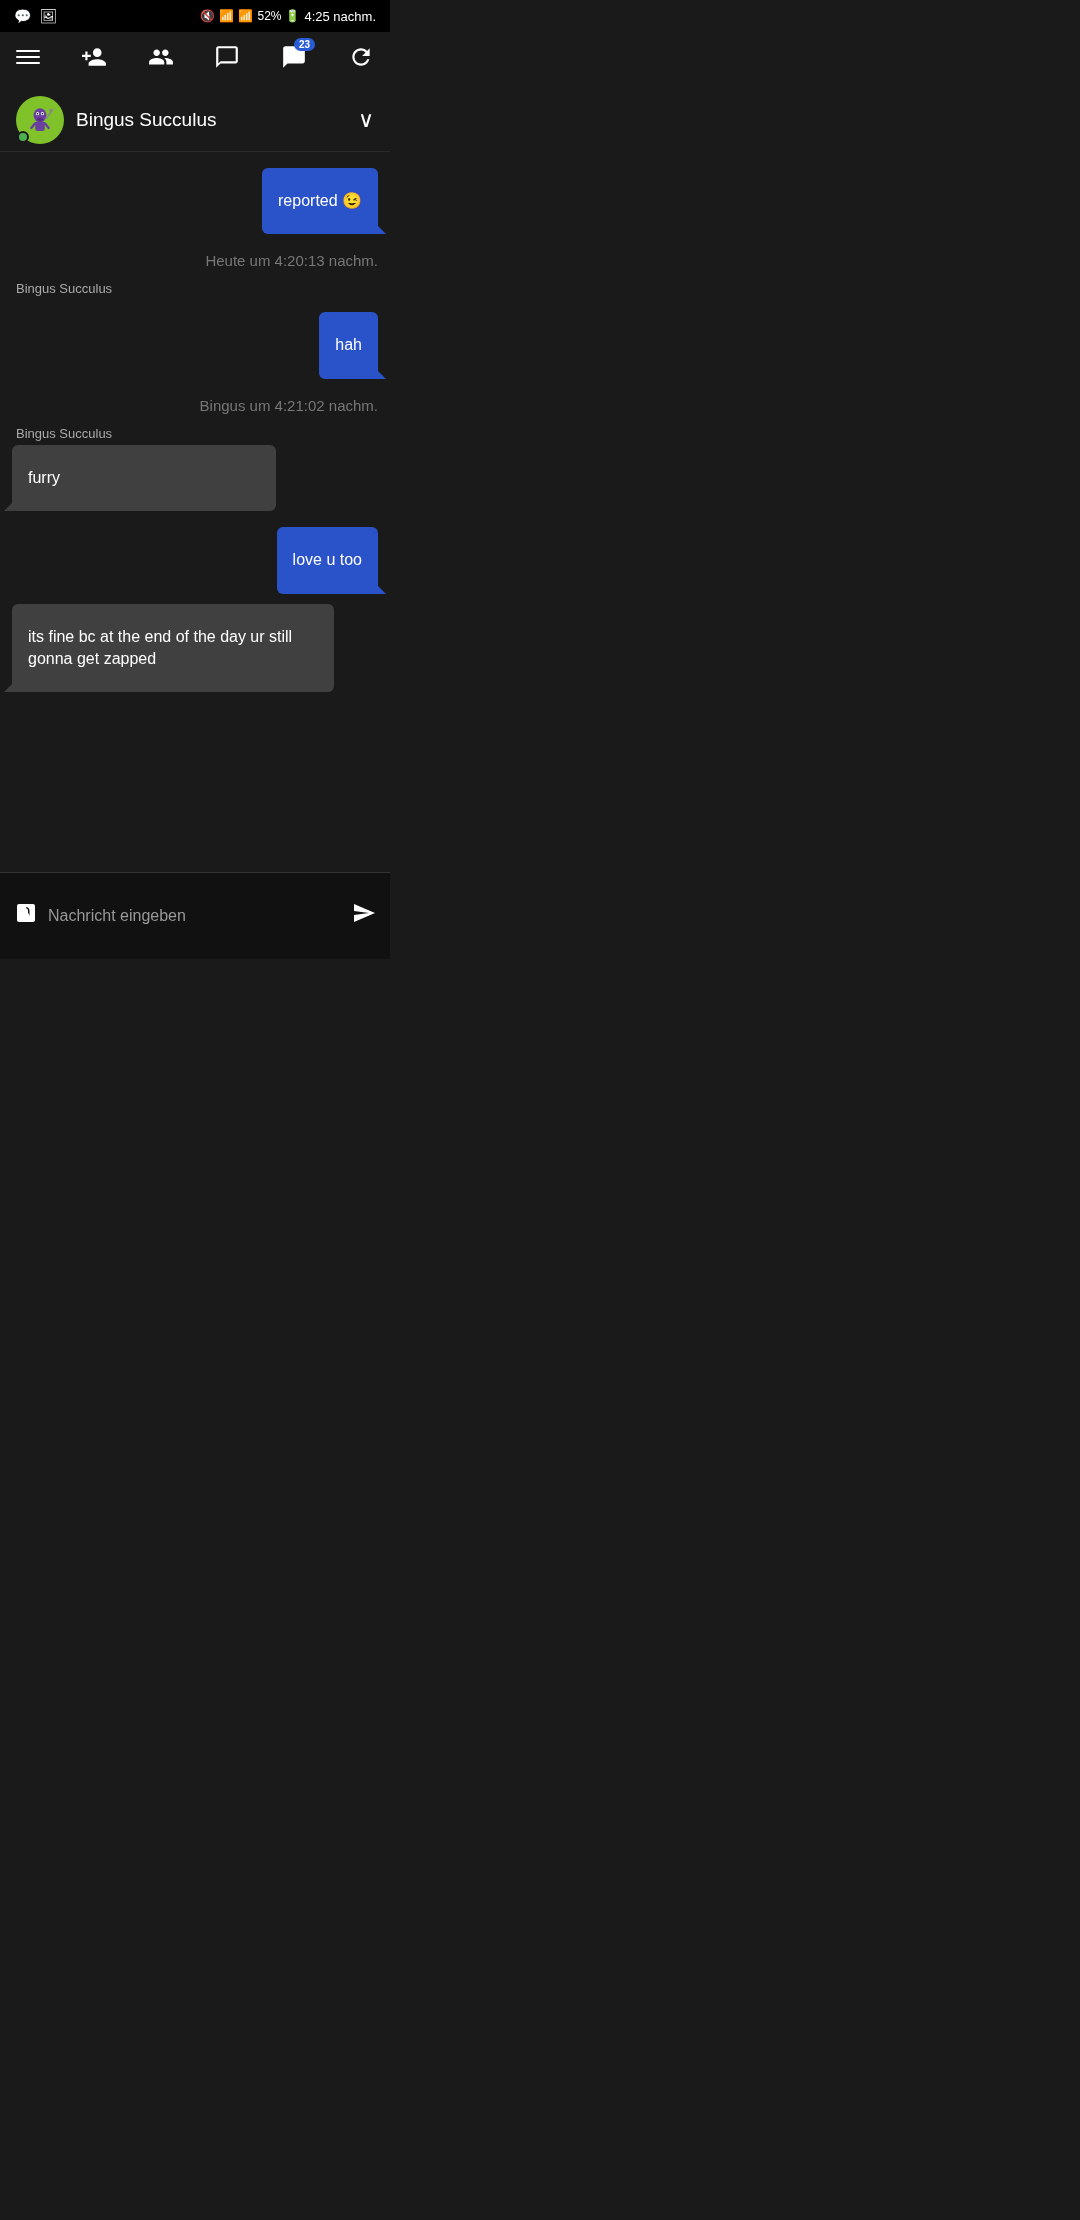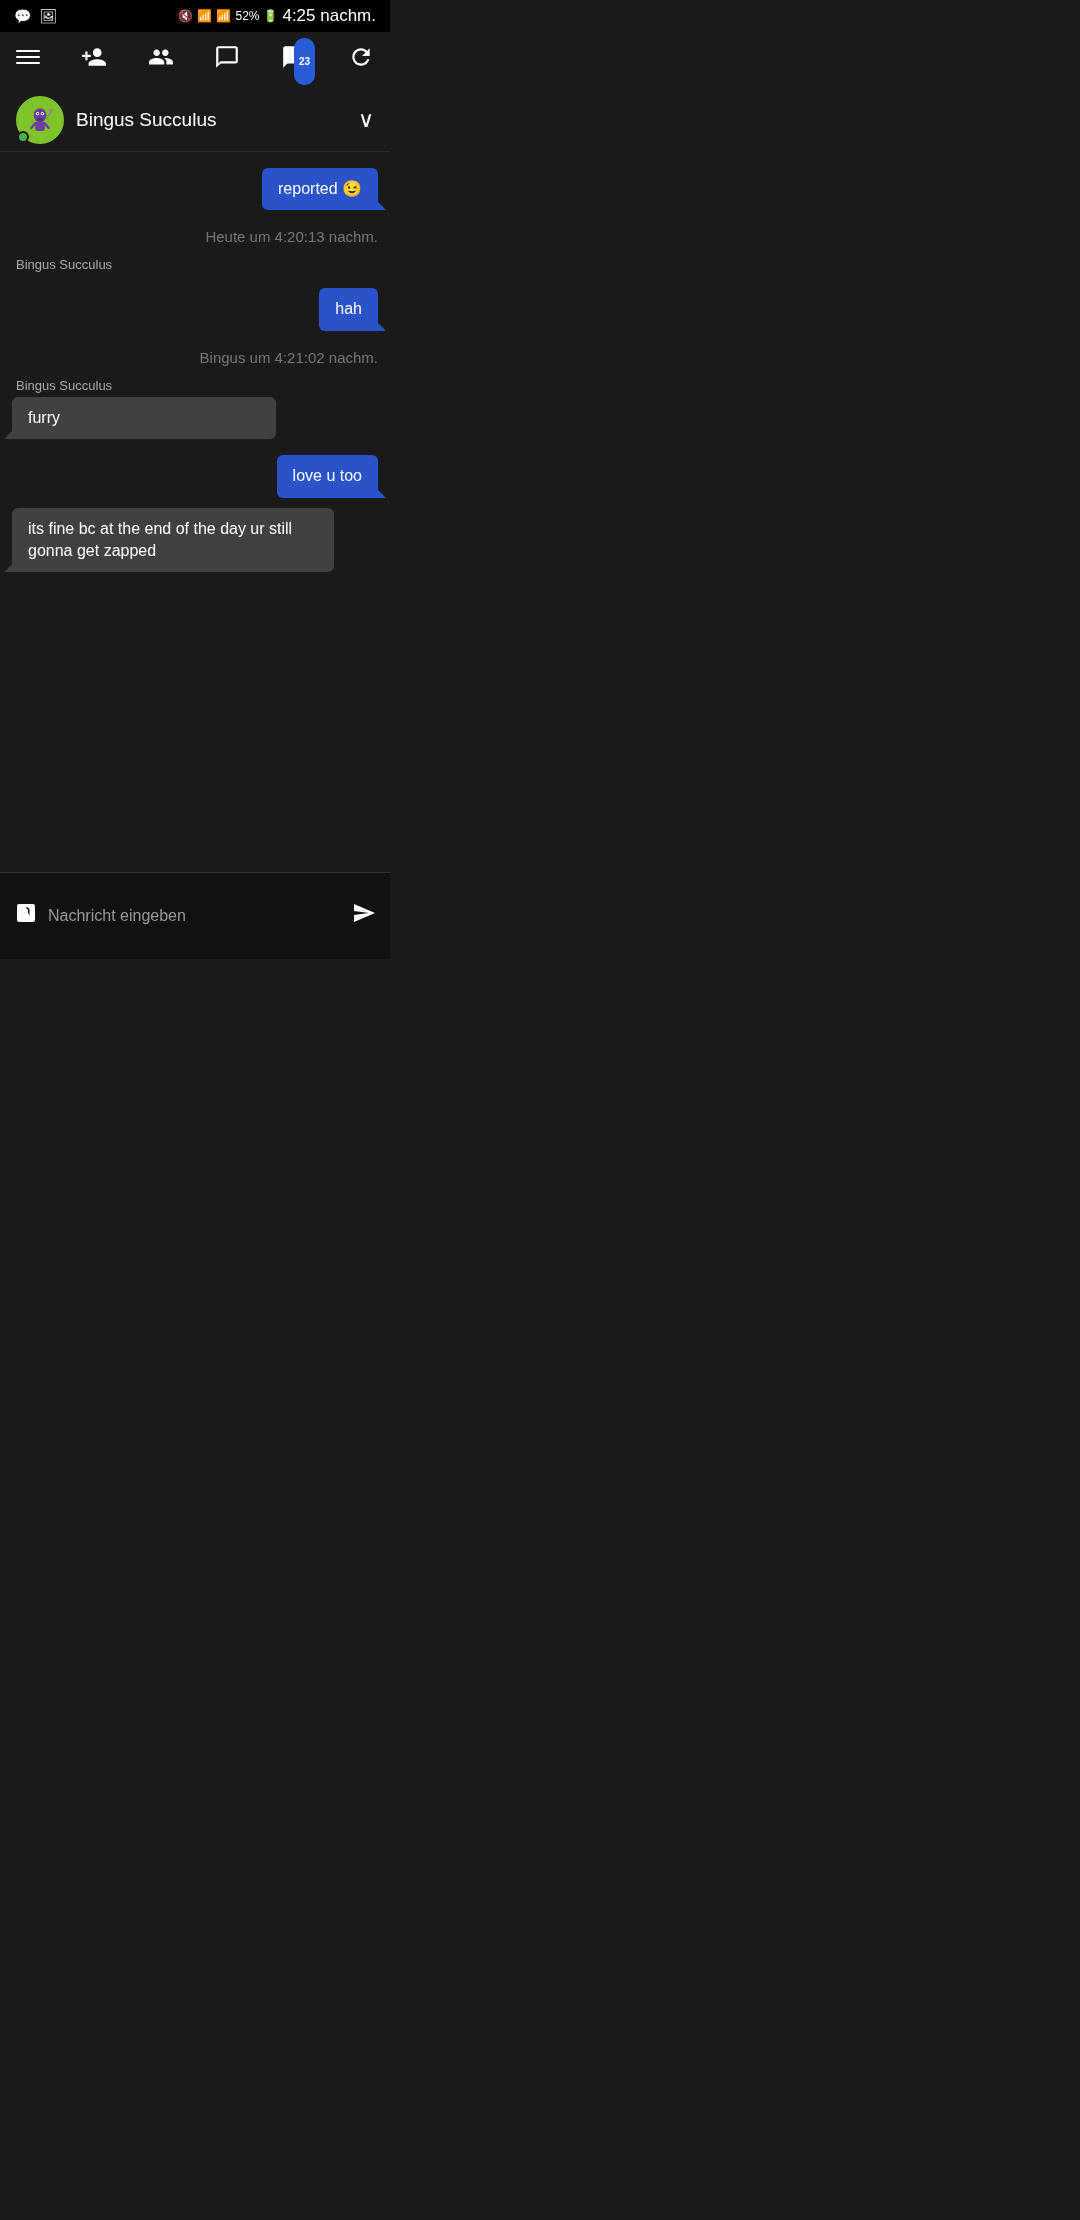--- a/index.html
+++ b/index.html
@@ -52,21 +52,21 @@
       position: relative;
     }
     .badge {
       position: absolute;
       top: -6px;
       right: -8px;
       background: #2a5bd7;
       color: #fff;
       font-size: 10px;
       border-radius: 10px;
-      padding: 18px 5px;
+      padding: 1px 5px;
       font-weight: bold;
     }
 
     
     .contact-header {
       background: #1a1a1a;
       display: flex;
       align-items: center;
       padding: 8px 16px;
       border-bottom: 1px solid #2a2a2a;
@@ -136,21 +136,21 @@
     }
 
     .sender-name {
       font-size: 13px;
       color: #aaa;
       margin-bottom: 4px;
       padding-left: 4px;
     }
 
     .bubble {
-      padding: 10px 16px;
+      padding: 22px 16px;
       border-radius: 6px;
       font-size: 16px;
       max-width: 72%;
       line-height: 1.4;
       position: relative;
     }
     .bubble.out {
       background: #2a52c9;
       color: #fff;
       border-bottom-right-radius: 2px;
@@ -237,21 +237,21 @@
     <span style="font-size:14px;">💬</span>
 
     <span style="font-size:14px;">🖼</span>
   </div>
   <div class="status-right">
     <span>🔇</span>
     <span>📶</span>
     <span>📶</span>
     <span>52%</span>
     <span>🔋</span>
-    <span style="font-size:17px; font-weight:500;">4:25 nachm.</span>
+    <span style="font-size:13px; font-weight:500;">4:25 nachm.</span>
   </div>
 </div>
 
 <div class="nav-bar">
   <span class="nav-icon">
     <svg width="24" height="24" viewBox="0 0 24 24" fill="white">
       <rect y="5" width="24" height="2" rx="1"></rect>
       <rect y="11" width="24" height="2" rx="1"></rect>
       <rect y="17" width="24" height="2" rx="1"></rect>
     </svg>

